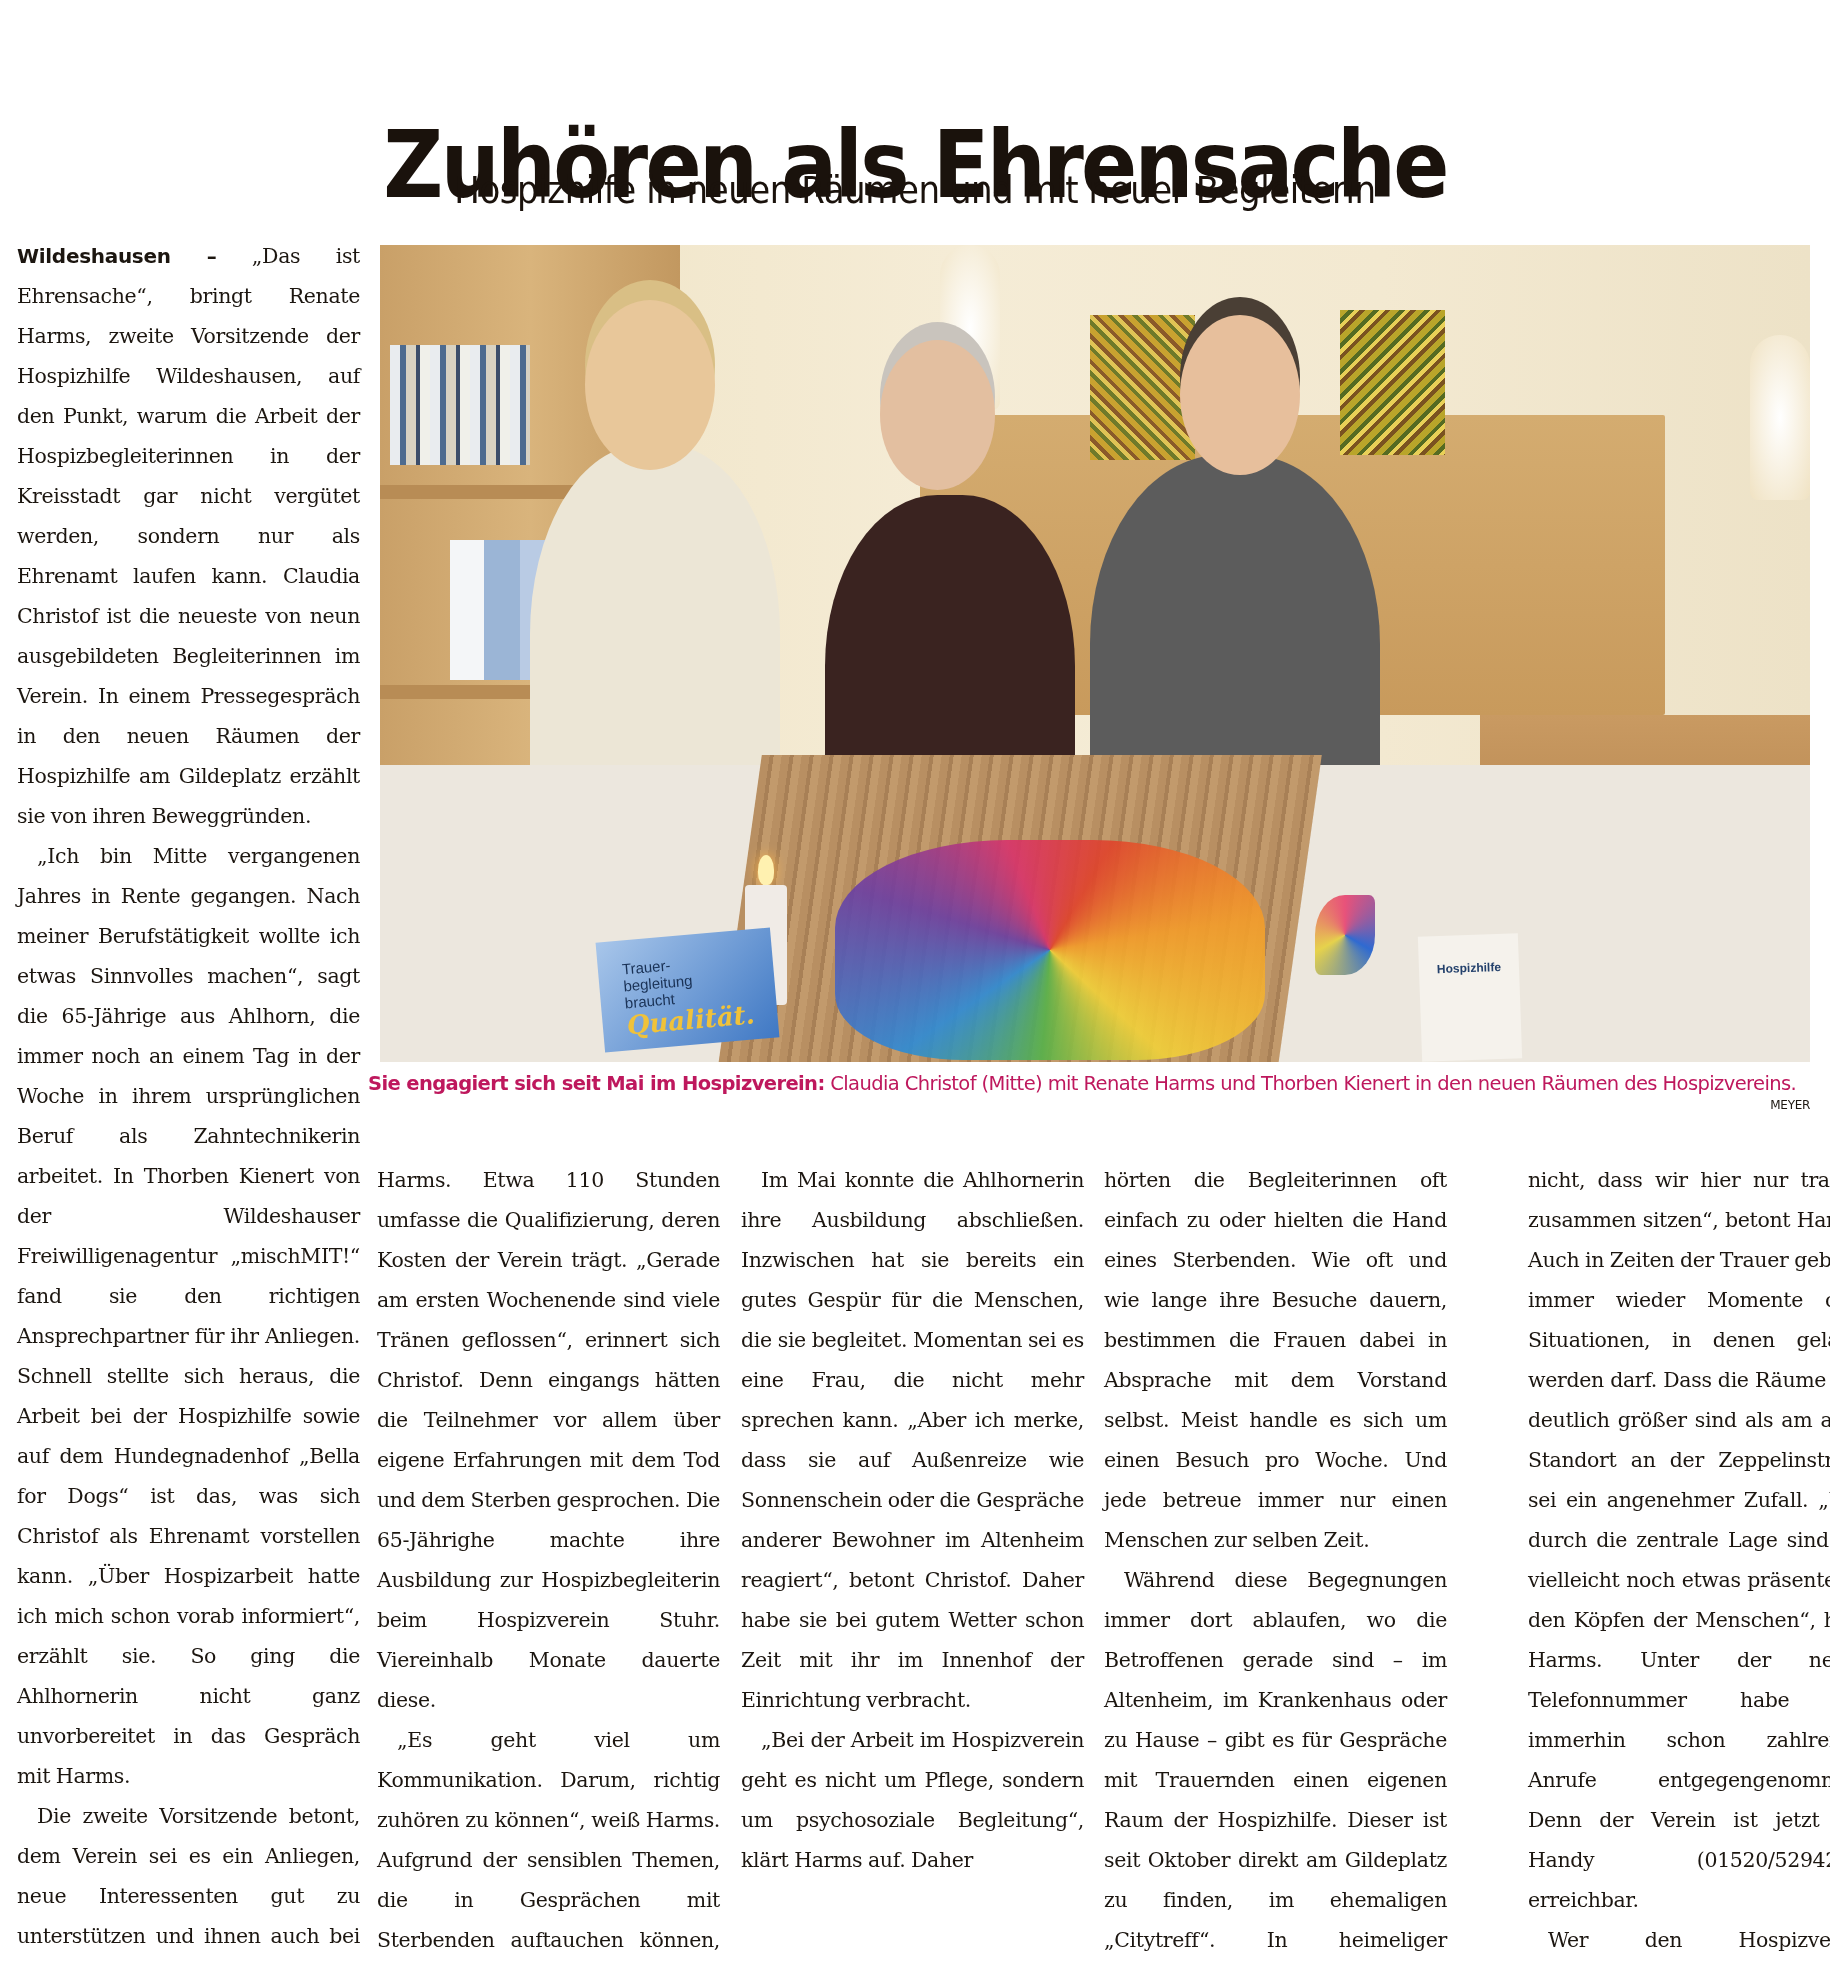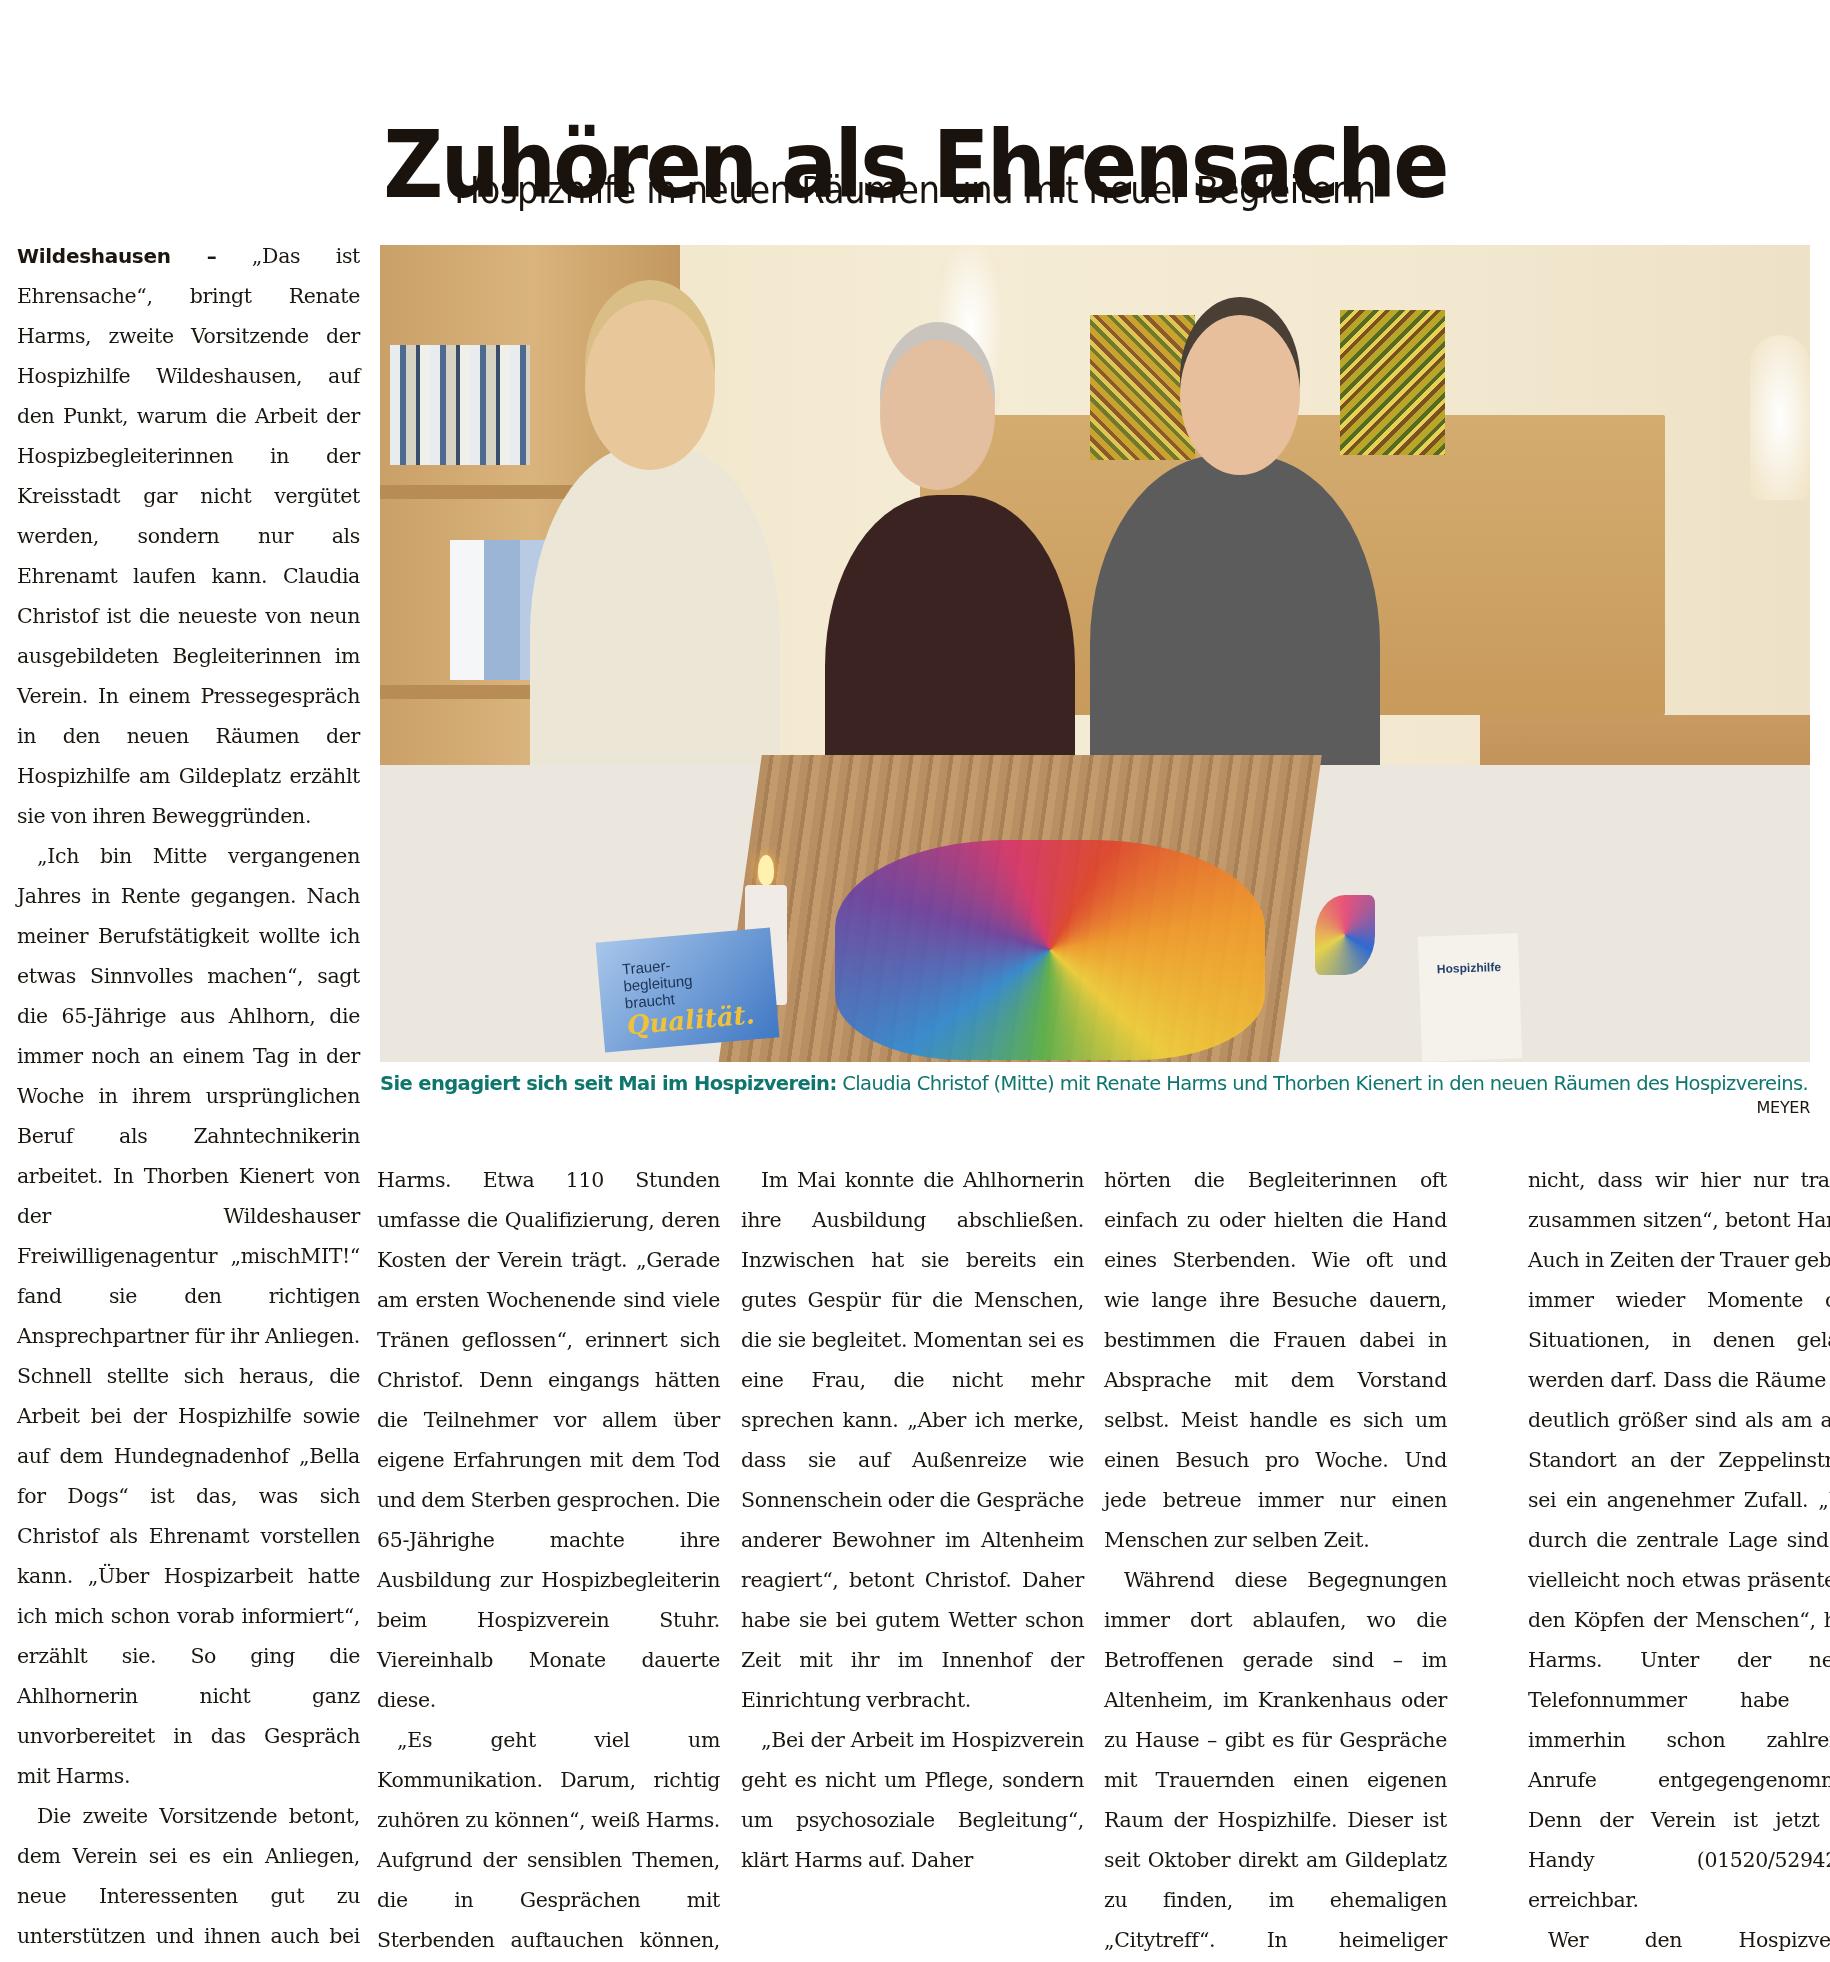--- a/index.html
+++ b/index.html
@@ -84,28 +84,28 @@
   .photo .card .q { display:block; font-family:"DejaVu Serif", serif; font-style:italic; font-weight:bold; color:#f0c23a; font-size:26px; line-height:28px; }
   .photo .flyer {
     position:absolute; left:1040px; top:690px; width:100px; height:125px; background:#f5f2ec;
     transform: rotate(-2deg); text-align:center; font-family:"Liberation Sans", sans-serif;
     font-size:12px; color:#23406b; padding-top:26px; box-sizing:border-box; font-weight:bold;
   }
   .photo .butterfly { position:absolute; left:935px; top:650px; width:60px; height:80px;
     background: conic-gradient(#e8527a,#2f6ad1,#e6d24c,#e8527a); border-radius: 50% 10% 50% 10%; }
 
   .caption {
-    position:absolute; left:380px; top:1070px; width:1430px;
+    position:absolute; left:368px; top:1070px; width:1430px;
     font-family:"DejaVu Sans", sans-serif; font-size:19.5px; line-height:27px;
-    letter-spacing:-0.6px; color:#0f766e;
+    letter-spacing:-0.6px; color:#be185d;
   }
   .caption .lead { font-weight:bold; }
   .credit-photo {
     position:absolute; right:20px; top:1098px;
-    font-family:"DejaVu Sans", sans-serif; font-size:16px; color:#1c1610; letter-spacing:-0.3px;
+    font-family:"DejaVu Sans", sans-serif; font-size:12px; color:#1c1610; letter-spacing:-0.3px;
   }
   .byline {
     text-align:left; font-family:"DejaVu Sans", sans-serif; font-weight:bold;
     font-size:16px; letter-spacing:0.5px; margin-top:2px;
   }
 </style>
 </head>
 <body>
 
 <h1 class="headline">Zuhören als Ehrensache</h1>

